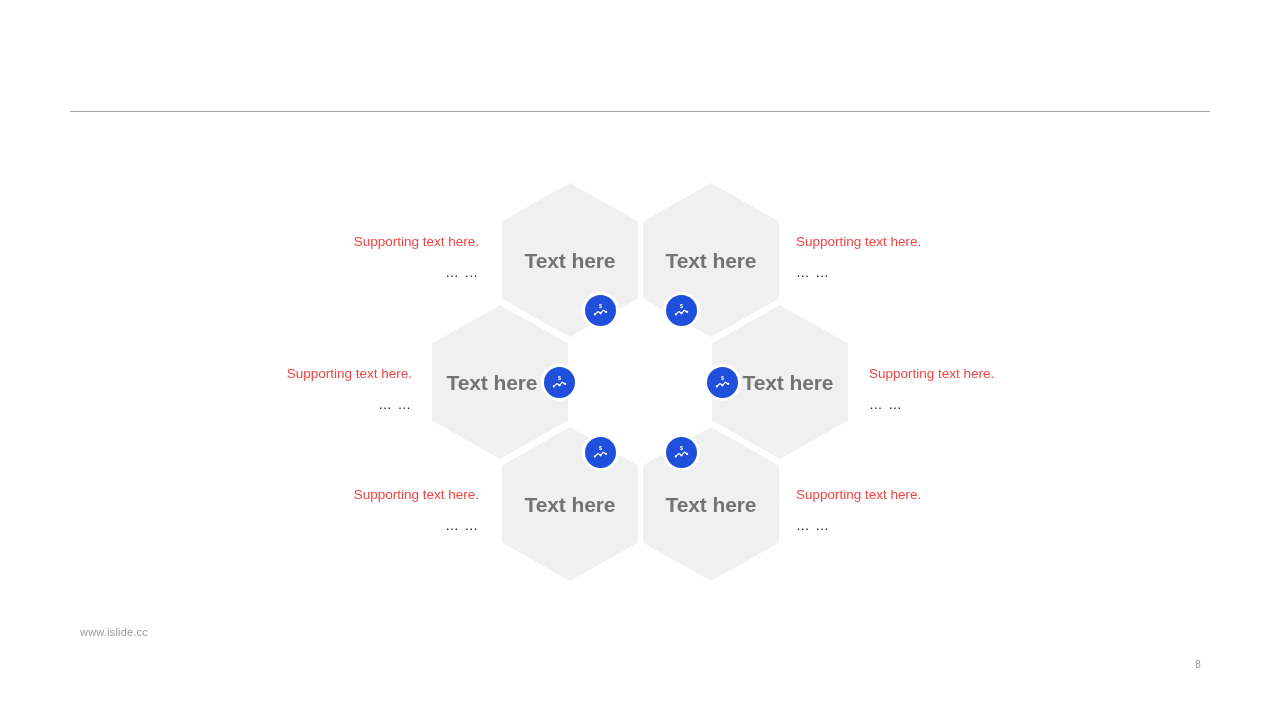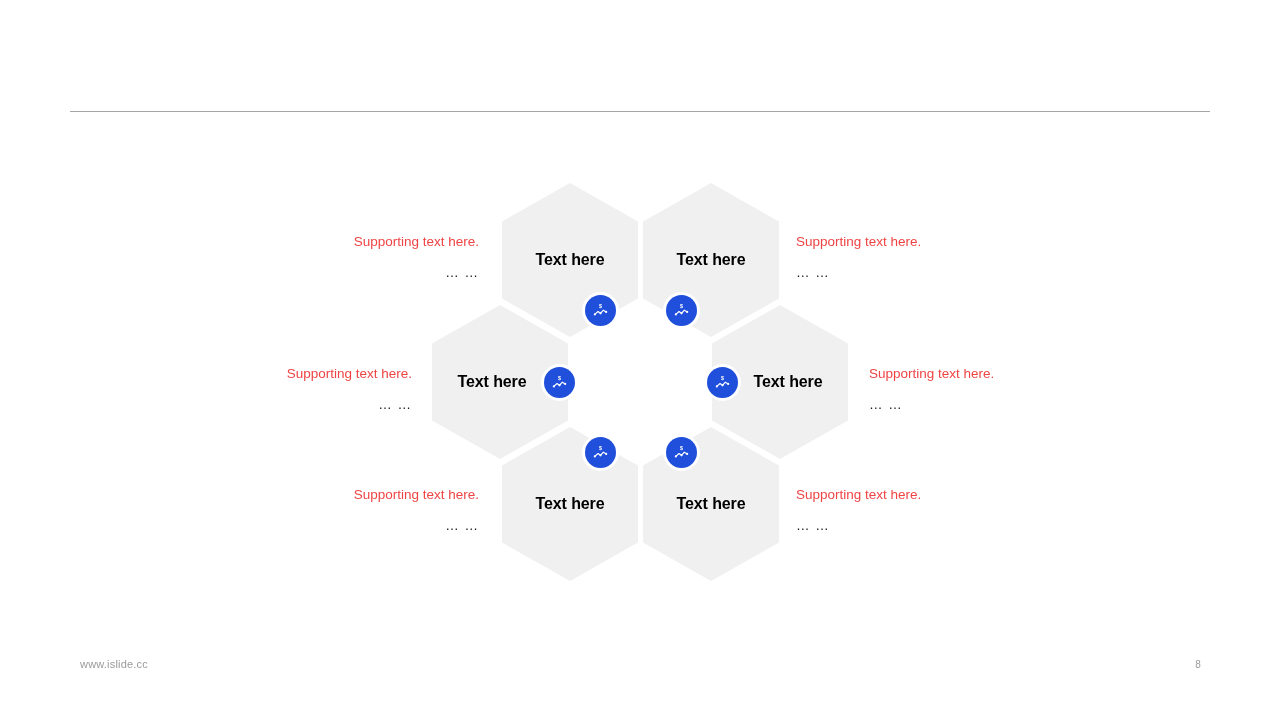--- a/index.html
+++ b/index.html
@@ -47,23 +47,23 @@
     position: absolute;
     width: 136px;
     height: 154px;
     background: #f0f0f0;
     clip-path: polygon(50% 0%, 100% 25%, 100% 75%, 50% 100%, 0% 75%, 0% 25%);
     display: flex;
     align-items: center;
     justify-content: center;
   }
   .hex-label {
-    font-size: 16px;
+    font-size: 21px;
     font-weight: bold;
-    color: #000000;
+    color: #737373;
     letter-spacing: -0.1px;
     white-space: nowrap;
     line-height: 1;
   }
   
   .hex.left .hex-label  { transform: translateX(-8px); }
   .hex.right .hex-label { transform: translateX(8px); }
   .hex.topish .hex-label    { transform: translateY(0px); }
   .hex.bottomish .hex-label { transform: translateY(0px); }
 
@@ -121,21 +121,21 @@
   #support-3 { left: 212px; top: 365px; }
   #support-5 { left: 279px; top: 486px; }
   #support-2 { left: 796px; top: 233px; }
   #support-4 { left: 869px; top: 365px; }
   #support-6 { left: 796px; top: 486px; }
 
   
   #footer-url {
     position: absolute;
     left: 80px;
-    top: 658px;
+    top: 626px;
     font-size: 11px;
     color: #9b9b9b;
     letter-spacing: 0.2px;
   }
   #footer-page {
     position: absolute;
     left: 1186px;
     top: 659px;
     width: 24px;
     text-align: center;

